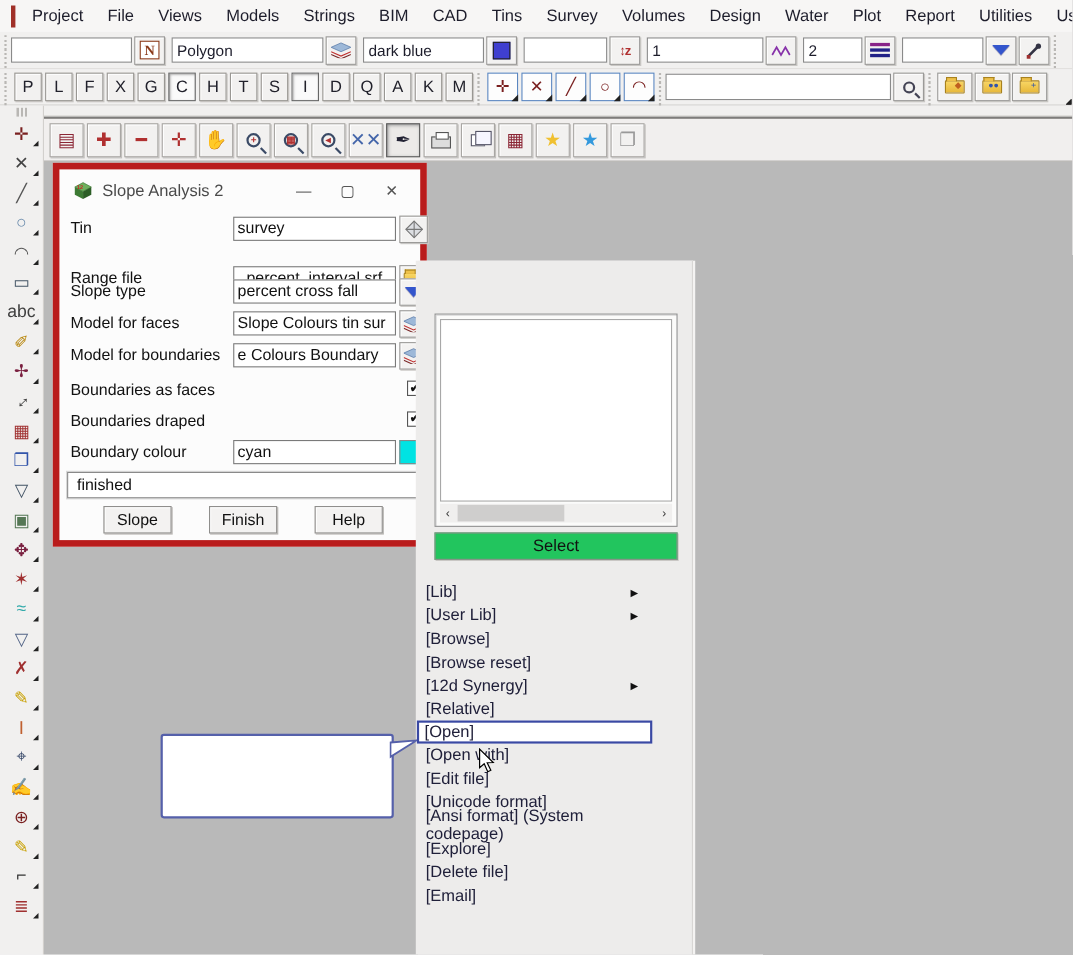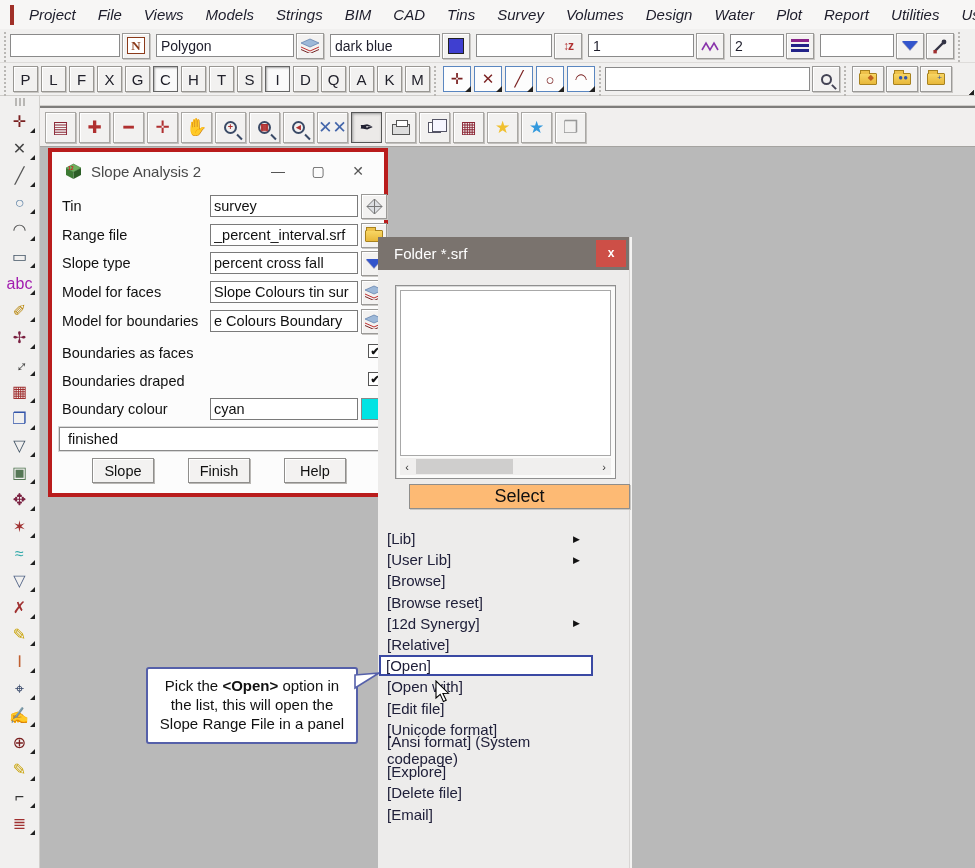--- a/index.html
+++ b/index.html
@@ -8,21 +8,21 @@
   #app { position:relative; width:975px; height:868px; background:#f1f0ef; overflow:hidden; }
 
   
   .grip { width:6px; align-self:stretch; margin:3px 2px;
           background-image:repeating-linear-gradient(to bottom,#b9b7b4 0 2px,transparent 2px 4px);
           background-size:2px 100%; background-repeat:repeat-y; background-position:2px 0; }
   .hgrip { height:100%; }
 
   
   .menubar { position:absolute; left:0; top:0; width:975px; height:29px; background:#f7f6f5;
-             display:flex; align-items:center; padding-left:2px;font-style:italic; }
+             display:flex; align-items:center; padding-left:2px; }
   .appicon { width:20px; height:20px; border:2px solid #a03028; margin:0 4px;
              background:
                radial-gradient(circle at 30% 30%, #44aa44 0 2px, transparent 2px),
                radial-gradient(circle at 70% 40%, #4466cc 0 2px, transparent 2px),
                radial-gradient(circle at 45% 70%, #cc4444 0 2px, transparent 2px),
                linear-gradient(#e8ecf4,#cfd8ea); }
   .menu-item { font-size:15px; color:#1d1d2b; padding:0 11px; white-space:nowrap; }
 
   
   .tb2 { position:absolute; left:0; top:29px; width:975px; height:34px; background:#f1f0ef;
@@ -103,21 +103,21 @@
   .ltool .g { display:inline-block; }
   .rot45 .g { transform:rotate(-45deg); }
   .lgrip { width:10px; height:8px;
            background-image:repeating-linear-gradient(to right,#b9b7b4 0 2px,transparent 2px 4px); }
 
   
   .canvas { position:absolute; left:40px; top:147px; width:935px; height:721px; background:#b9b9b9; }
 
   
   .dialog { position:absolute; left:48px; top:148px; width:340px; height:349px; background:#fcfcfc;
-            border:4px solid #b91c1c; z-index:10; }
+            border:6px solid #b91c1c; z-index:10; }
   .dlg-title { height:38px; display:flex; align-items:center; padding-left:13px; }
   .dlg-title-text { font-size:15px; color:#4a4a4a; margin-left:9px; flex:1; }
   .winbtn { width:40px; text-align:center; color:#555; font-size:14px; }
   .dlg-row { position:absolute; left:0; width:100%; height:24px; }
   .dlg-label { position:absolute; left:10px; top:3px; font-size:14.5px; color:#111; white-space:nowrap; }
   .dlg-field { position:absolute; left:158px; width:148px; height:22px; border:1px solid #7a7a7a;
                background:#fff; font-size:14.5px; padding:0 3px; font-family:"Liberation Sans",sans-serif;
                color:#111; overflow:hidden; white-space:nowrap; }
   .dlg-btn { position:absolute; left:309px; top:-1px; width:26px; height:25px; border:1px solid #9b9a98;
              background:#f3f2f1; box-shadow:inset 1px 1px 0 #fff, 1px 1px 0 #c9c7c4;
@@ -146,22 +146,22 @@
                justify-content:center; }
   .listbox { position:absolute; left:17px; top:48px; width:221px; height:194px; background:#fbfbfa;
              border:1px solid #8f8f8f; box-shadow:inset 1px 1px 0 #d8d8d8; }
   .listbox-inner { position:absolute; left:4px; top:4px; right:4px; bottom:22px; background:#fff;
                    border:1px solid #a8a8a8; }
   .hscroll { position:absolute; left:4px; right:4px; bottom:3px; height:17px; background:#f0efee;
              display:flex; align-items:center; }
   .harrow { width:14px; text-align:center; font-size:11px; color:#333; }
   .hthumb { position:absolute; left:16px; width:46%; top:1px; bottom:1px; background:#cfcecd; }
   .hspacer { flex:1; }
-  .select-btn { position:absolute; left:31px; top:247px; width:221px; height:25px; background:#fdba74;
-                border:1px solid #8f8e8c; box-shadow:1px 1px 0 #c9c7c4; font-size:18px; color:#111;
+  .select-btn { position:absolute; left:17px; top:247px; width:221px; height:25px; background:#22c55e;
+                border:1px solid #8f8e8c; box-shadow:1px 1px 0 #c9c7c4; font-size:15px; color:#111;
                 display:flex; align-items:center; justify-content:center; }
   .pop-menu { position:absolute; left:0; top:291px; width:216px; }
   .pm-item { height:21.2px; display:flex; align-items:center; font-size:15px; color:#20203a;
              padding:0 7px; border:2px solid transparent; position:relative; }
   .pm-item.selected { background:#fff; border:2px solid #3a49a3; margin:0 1px; padding:0 5px; }
   .pm-arrow { position:absolute; right:12px; font-size:9px; color:#111; }
 
   
   .callout { position:absolute; background:#fff; border:2px solid #5560aa; border-radius:3px;
              z-index:40; font-size:15px; color:#111; text-align:center;
@@ -367,21 +367,21 @@
 
         <span class="ltool">
           <span class="g" style="color: rgb(85, 85, 85);">◠</span>
         </span>
 
         <span class="ltool">
           <span class="g" style="color: rgb(68, 85, 102);">▭</span>
         </span>
 
         <span class="ltool">
-          <span class="g" style="color: #a21caf;">abc</span>
+          <span class="g" style="color: #404040;">abc</span>
         </span>
 
         <span class="ltool">
           <span class="g" style="color: rgb(184, 134, 11);">✐</span>
         </span>
 
         <span class="ltool">
           <span class="g" style="color: rgb(122, 32, 64);">✢</span>
         </span>
 
@@ -549,21 +549,21 @@
       <input class="dlg-field" value="survey" style="">
       <span class="dlg-btn">
         <svg width="17" height="17">
           <polygon points="8.5,1 16,8.5 8.5,16 1,8.5" fill="#dcdee2" stroke="#777" stroke-width="1"></polygon>
           <line x1="1" y1="8.5" x2="16" y2="8.5" stroke="#777"></line>
             <line x1="8.5" y1="1" x2="8.5" y2="16" stroke="#777"></line>
         </svg>
       </span>
     </div>
 
-    <div class="dlg-row" style="top:72px">
+    <div class="dlg-row" style="top:88px">
       <span class="dlg-label">Range file</span>
       <input class="dlg-field" value="_percent_interval.srf" style="">
       <span class="dlg-btn">
         <span class="folder"></span>
       </span>
     </div>
 
     <div class="dlg-row" style="top:100px">
       <span class="dlg-label">Slope type</span>
       <input class="dlg-field" value="percent cross fall" style="">
@@ -615,24 +615,20 @@
     <div class="status-box">
       <span>finished</span>
     </div>
 
     <span class="dlg-pushbtn" style="left:40px">Slope</span>
     <span class="dlg-pushbtn" style="left:136px">Finish</span>
     <span class="dlg-pushbtn" style="left:232px">Help</span>
   </div>
 
   <div class="popup">
-    <div class="pop-title">
-      <span>Folder *.srf</span>
-      <span class="pop-close">x</span>
-    </div>
 
     <div class="listbox">
       <div class="listbox-inner"></div>
       <div class="hscroll">
         <span class="harrow">‹</span>
         <span class="hthumb"></span>
         <span class="hspacer"></span>
         <span class="harrow">›</span>
       </div>
     </div>
@@ -710,23 +706,20 @@
 
         <div class="pm-item">
           <span>[Email]</span>
 
         </div>
       </div>
   </div>
 
 
   <div class="callout co2">
-    <span>
-      <span>Pick the </span><b>&lt;Open&gt;</b><span> option in the list, this will open the Slope Range File in a panel</span>
-    </span>
     <svg class="tail" style="right:-24px;top:3px" width="26" height="20">
       <polygon points="1,3 25,1 1,16" fill="#ffffff" stroke="#5560aa" stroke-width="1.6"></polygon>
     </svg>
   </div>
 
   <svg class="cursor" width="18" height="24">
     <path d="M2,1 L2,18 L6.2,14.4 L9.4,21.6 L12.2,20.3 L8.9,13.4 L14.4,13.2 Z" fill="#ffffff" stroke="#000" stroke-width="1.1"></path>
   </svg>
 
 </div>

